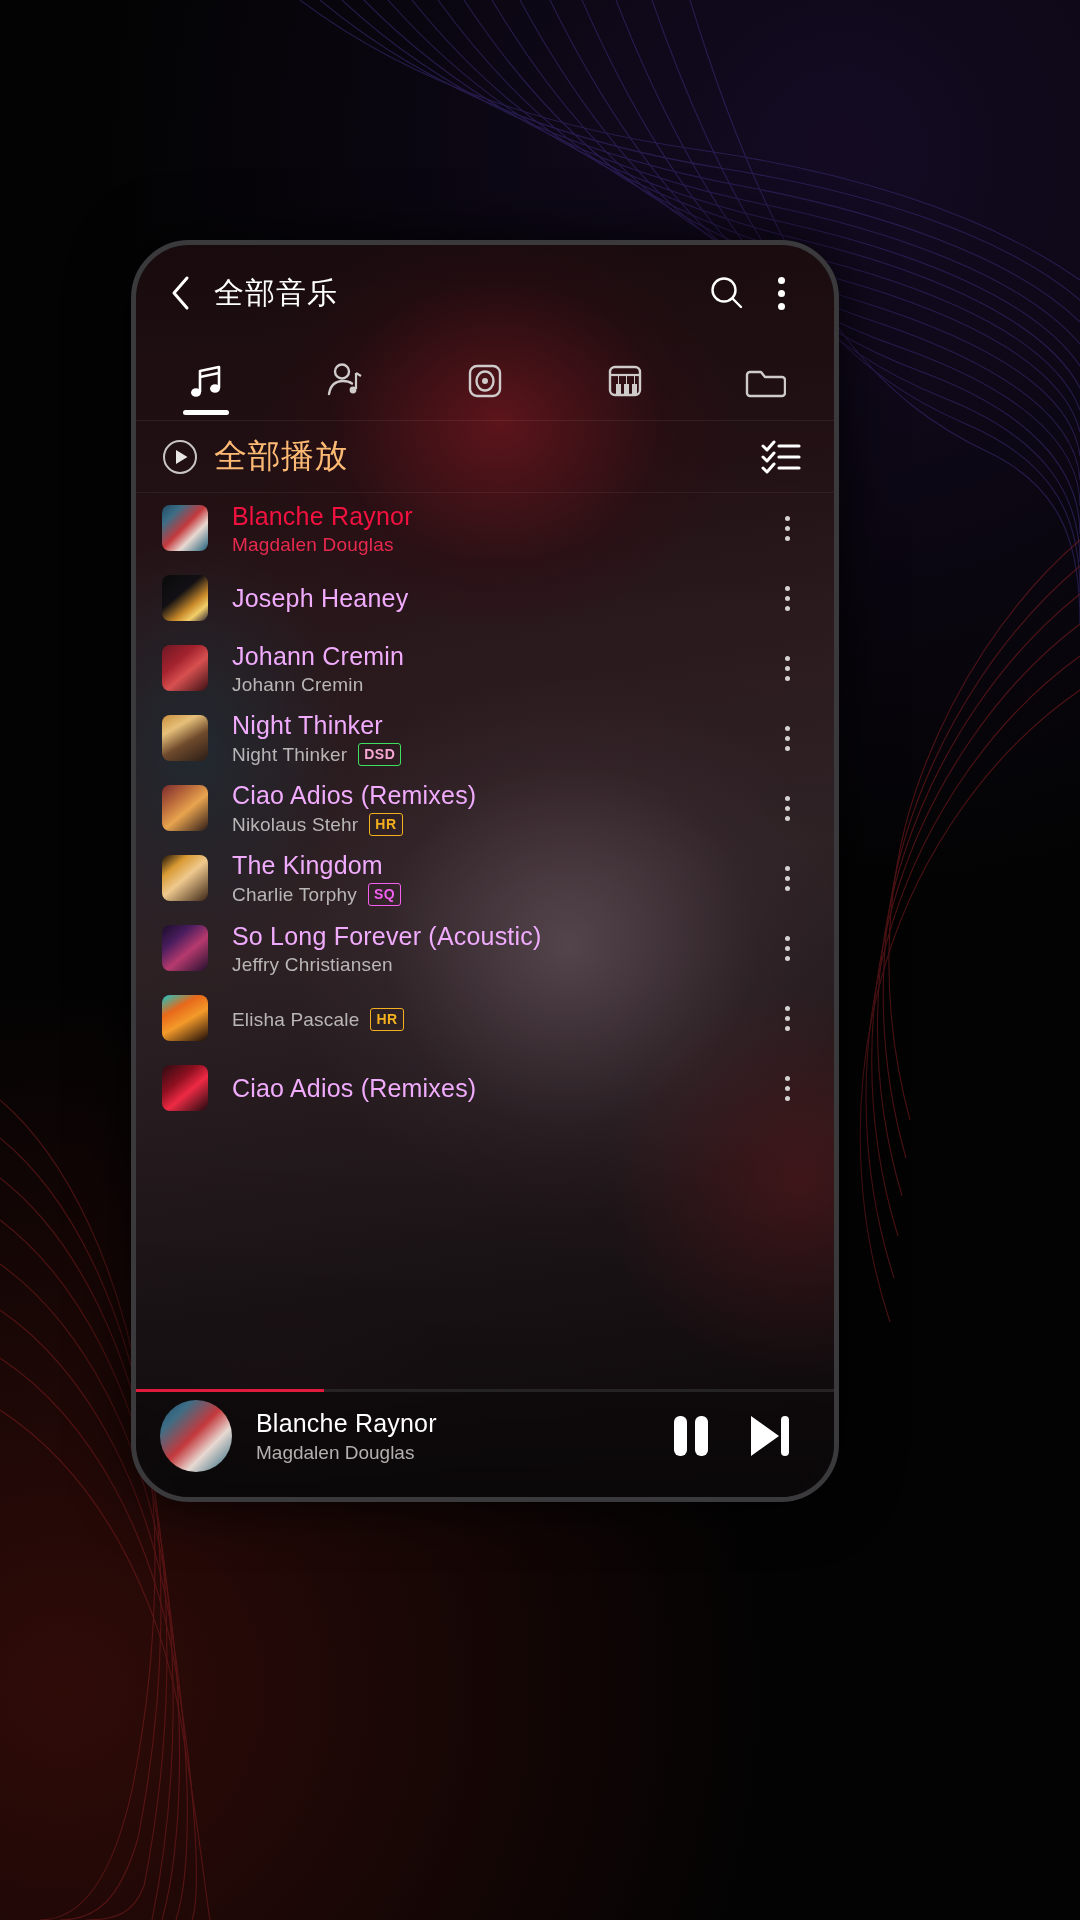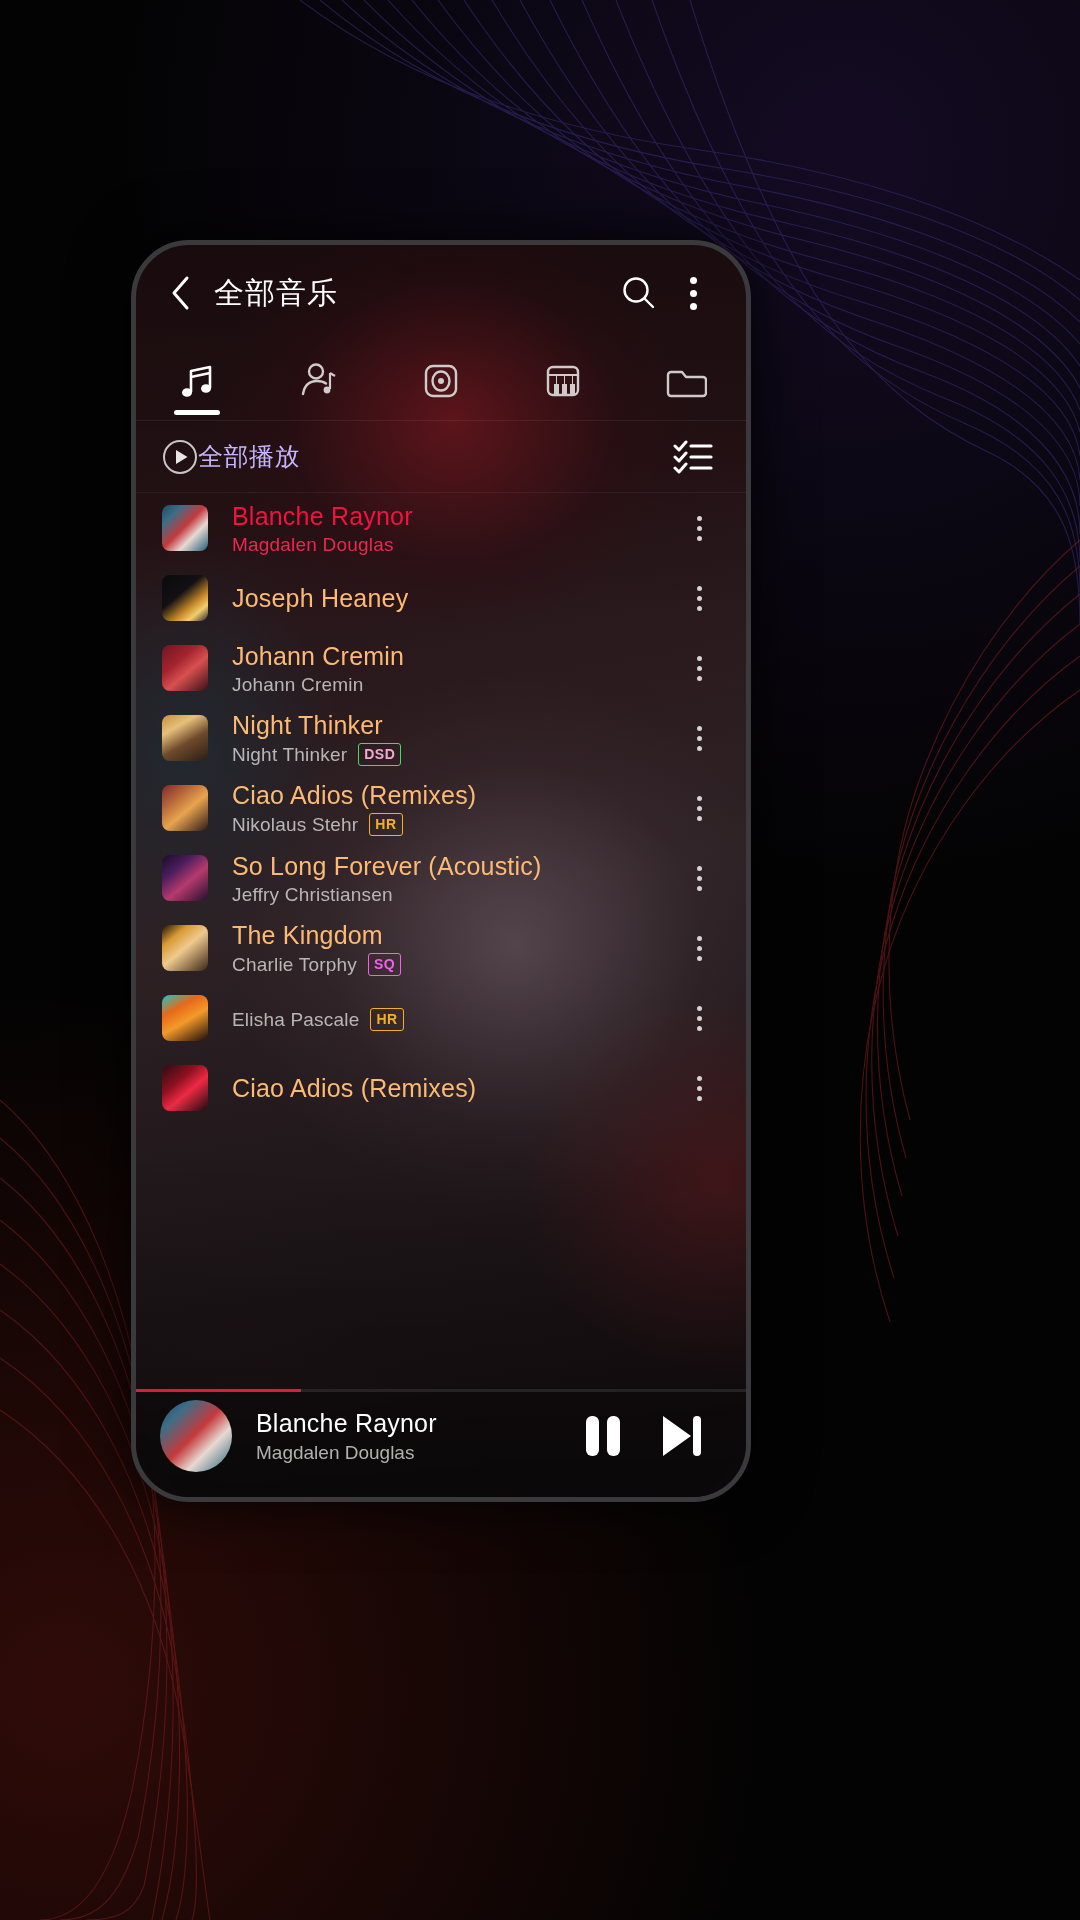--- a/index.html
+++ b/index.html
@@ -17,21 +17,21 @@
       radial-gradient(circle at 78% 8%, rgba(60,30,110,0.30) 0%, rgba(0,0,0,0) 38%),
       radial-gradient(circle at 6% 88%, rgba(150,30,20,0.30) 0%, rgba(0,0,0,0) 36%),
       #030303;
   }
   #wallpaper svg{position:absolute;inset:0;width:1080px;height:1920px;}
 
   
   #phone{
     position:absolute;
     left:131px; top:240px;
-    width:620px; height:1262px;
+    width:708px; height:1262px;
     border-radius:58px;
     border:5px solid #3a3a3c;
     background:#0d0b0c;
     overflow:hidden;
     box-shadow:0 0 60px rgba(0,0,0,.85), inset 0 0 2px #555;
   }
   #screen{
     position:absolute; inset:0;
     border-radius:53px;
     overflow:hidden;
@@ -85,35 +85,35 @@
     position:absolute;bottom:6px;left:50%;transform:translateX(-50%);
     width:46px;height:5px;border-radius:3px;background:#fff;
   }
 
   
   .playall{
     flex:0 0 72px;height:72px;display:flex;align-items:center;
     padding:0 28px 0 26px;position:relative;z-index:4;
     border-bottom:1px solid rgba(255,255,255,0.06);
   }
-  .playall-label{color:#c4b5fd;font-size:25px;margin-left:0;letter-spacing:.5px;}
+  .playall-label{color:#fdba74;font-size:33px;margin-left:16px;letter-spacing:.5px;}
   .playall-spacer{flex:1;}
 
   
   .list{flex:1;position:relative;z-index:4;overflow:hidden;}
   .row{
     height:70px;display:flex;align-items:center;padding:0 24px 0 26px;cursor:pointer;
   }
   .art{
     width:46px;height:46px;border-radius:8px;flex:0 0 46px;
     overflow:hidden;position:relative;
   }
   .meta{margin-left:24px;flex:1;min-width:0;}
   .song{
-    font-size:25px;color:#fdba74;font-weight:400;letter-spacing:.2px;
+    font-size:25px;color:#f0abfc;font-weight:400;letter-spacing:.2px;
     white-space:nowrap;overflow:hidden;text-overflow:ellipsis;line-height:1.2;
   }
   .sub{
     display:flex;align-items:center;gap:11px;margin-top:3px;
   }
   .artist{font-size:19px;color:#b9b6b6;letter-spacing:.2px;white-space:nowrap;}
   .badge{
     font-size:14px;line-height:1;padding:3px 5px 4px;border:1.5px solid;
     border-radius:3px;font-weight:700;letter-spacing:.5px;
   }
@@ -335,40 +335,40 @@
                 <span class="badge" style="color: rgb(244, 176, 30); border-color: rgb(244, 176, 30);">HR</span>
               </div>
             </div>
             <div class="row-menu">
               <i></i>
               <i></i>
               <i></i>
             </div>
           </div>
           <div class="row">
-            <div class="art" style="background: linear-gradient(140deg, rgb(26, 12, 40) 0%, rgb(74, 29, 94) 30%, rgb(182, 58, 110) 58%, rgb(34, 16, 46) 100%);"></div>
-            <div class="meta">
-              <div class="song">So Long Forever (Acoustic)</div>
-              <div class="sub">
-                <div class="artist">Jeffry Christiansen</div>
-              </div>
-            </div>
-            <div class="row-menu">
-              <i></i>
-              <i></i>
-              <i></i>
-            </div>
-          </div>
-          <div class="row">
             <div class="art" style="background: linear-gradient(140deg, rgb(26, 16, 8) 0%, rgb(217, 154, 51) 26%, rgb(239, 201, 142) 50%, rgb(58, 36, 20) 100%);"></div>
             <div class="meta">
               <div class="song">The Kingdom</div>
               <div class="sub">
                 <div class="artist">Charlie Torphy</div>
                 <span class="badge" style="color: rgb(245, 95, 240); border-color: rgb(245, 95, 240);">SQ</span>
+              </div>
+            </div>
+            <div class="row-menu">
+              <i></i>
+              <i></i>
+              <i></i>
+            </div>
+          </div>
+          <div class="row">
+            <div class="art" style="background: linear-gradient(140deg, rgb(26, 12, 40) 0%, rgb(74, 29, 94) 30%, rgb(182, 58, 110) 58%, rgb(34, 16, 46) 100%);"></div>
+            <div class="meta">
+              <div class="song">So Long Forever (Acoustic)</div>
+              <div class="sub">
+                <div class="artist">Jeffry Christiansen</div>
               </div>
             </div>
             <div class="row-menu">
               <i></i>
               <i></i>
               <i></i>
             </div>
           </div>
           <div class="row">
             <div class="art" style="background: linear-gradient(150deg, rgb(23, 200, 200) 0%, rgb(232, 104, 26) 30%, rgb(243, 154, 42) 55%, rgb(26, 11, 8) 100%);"></div>

